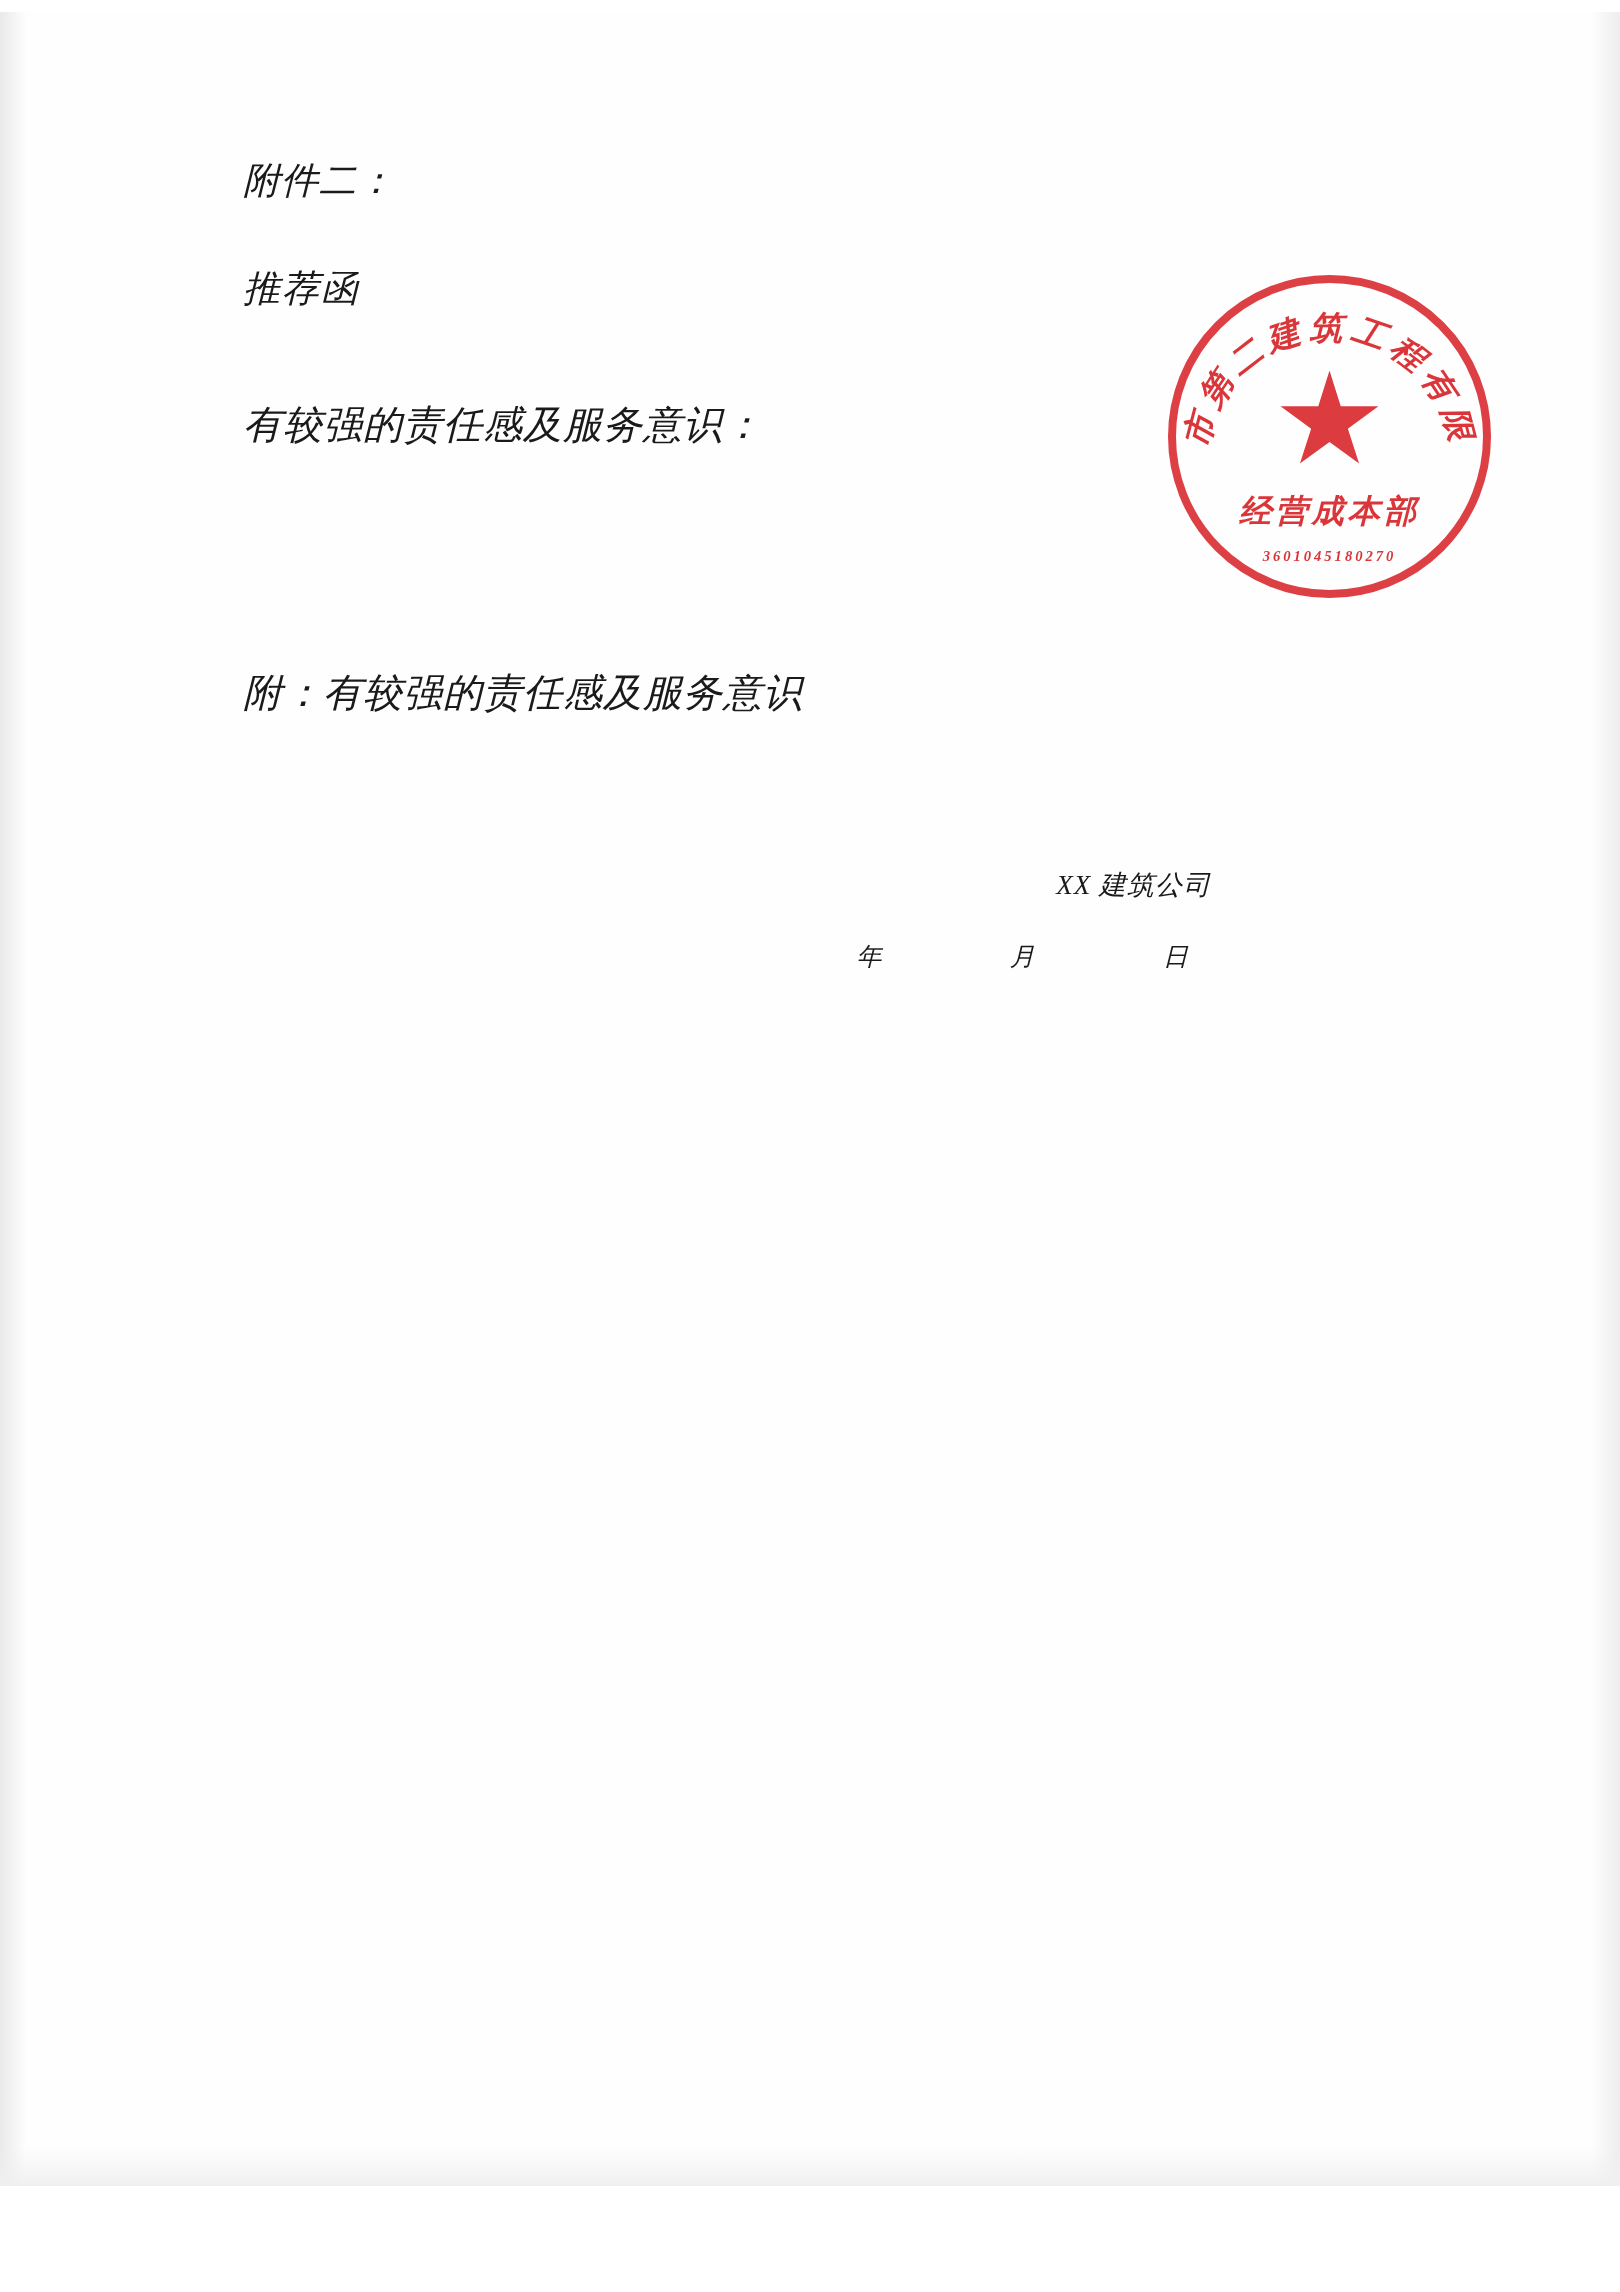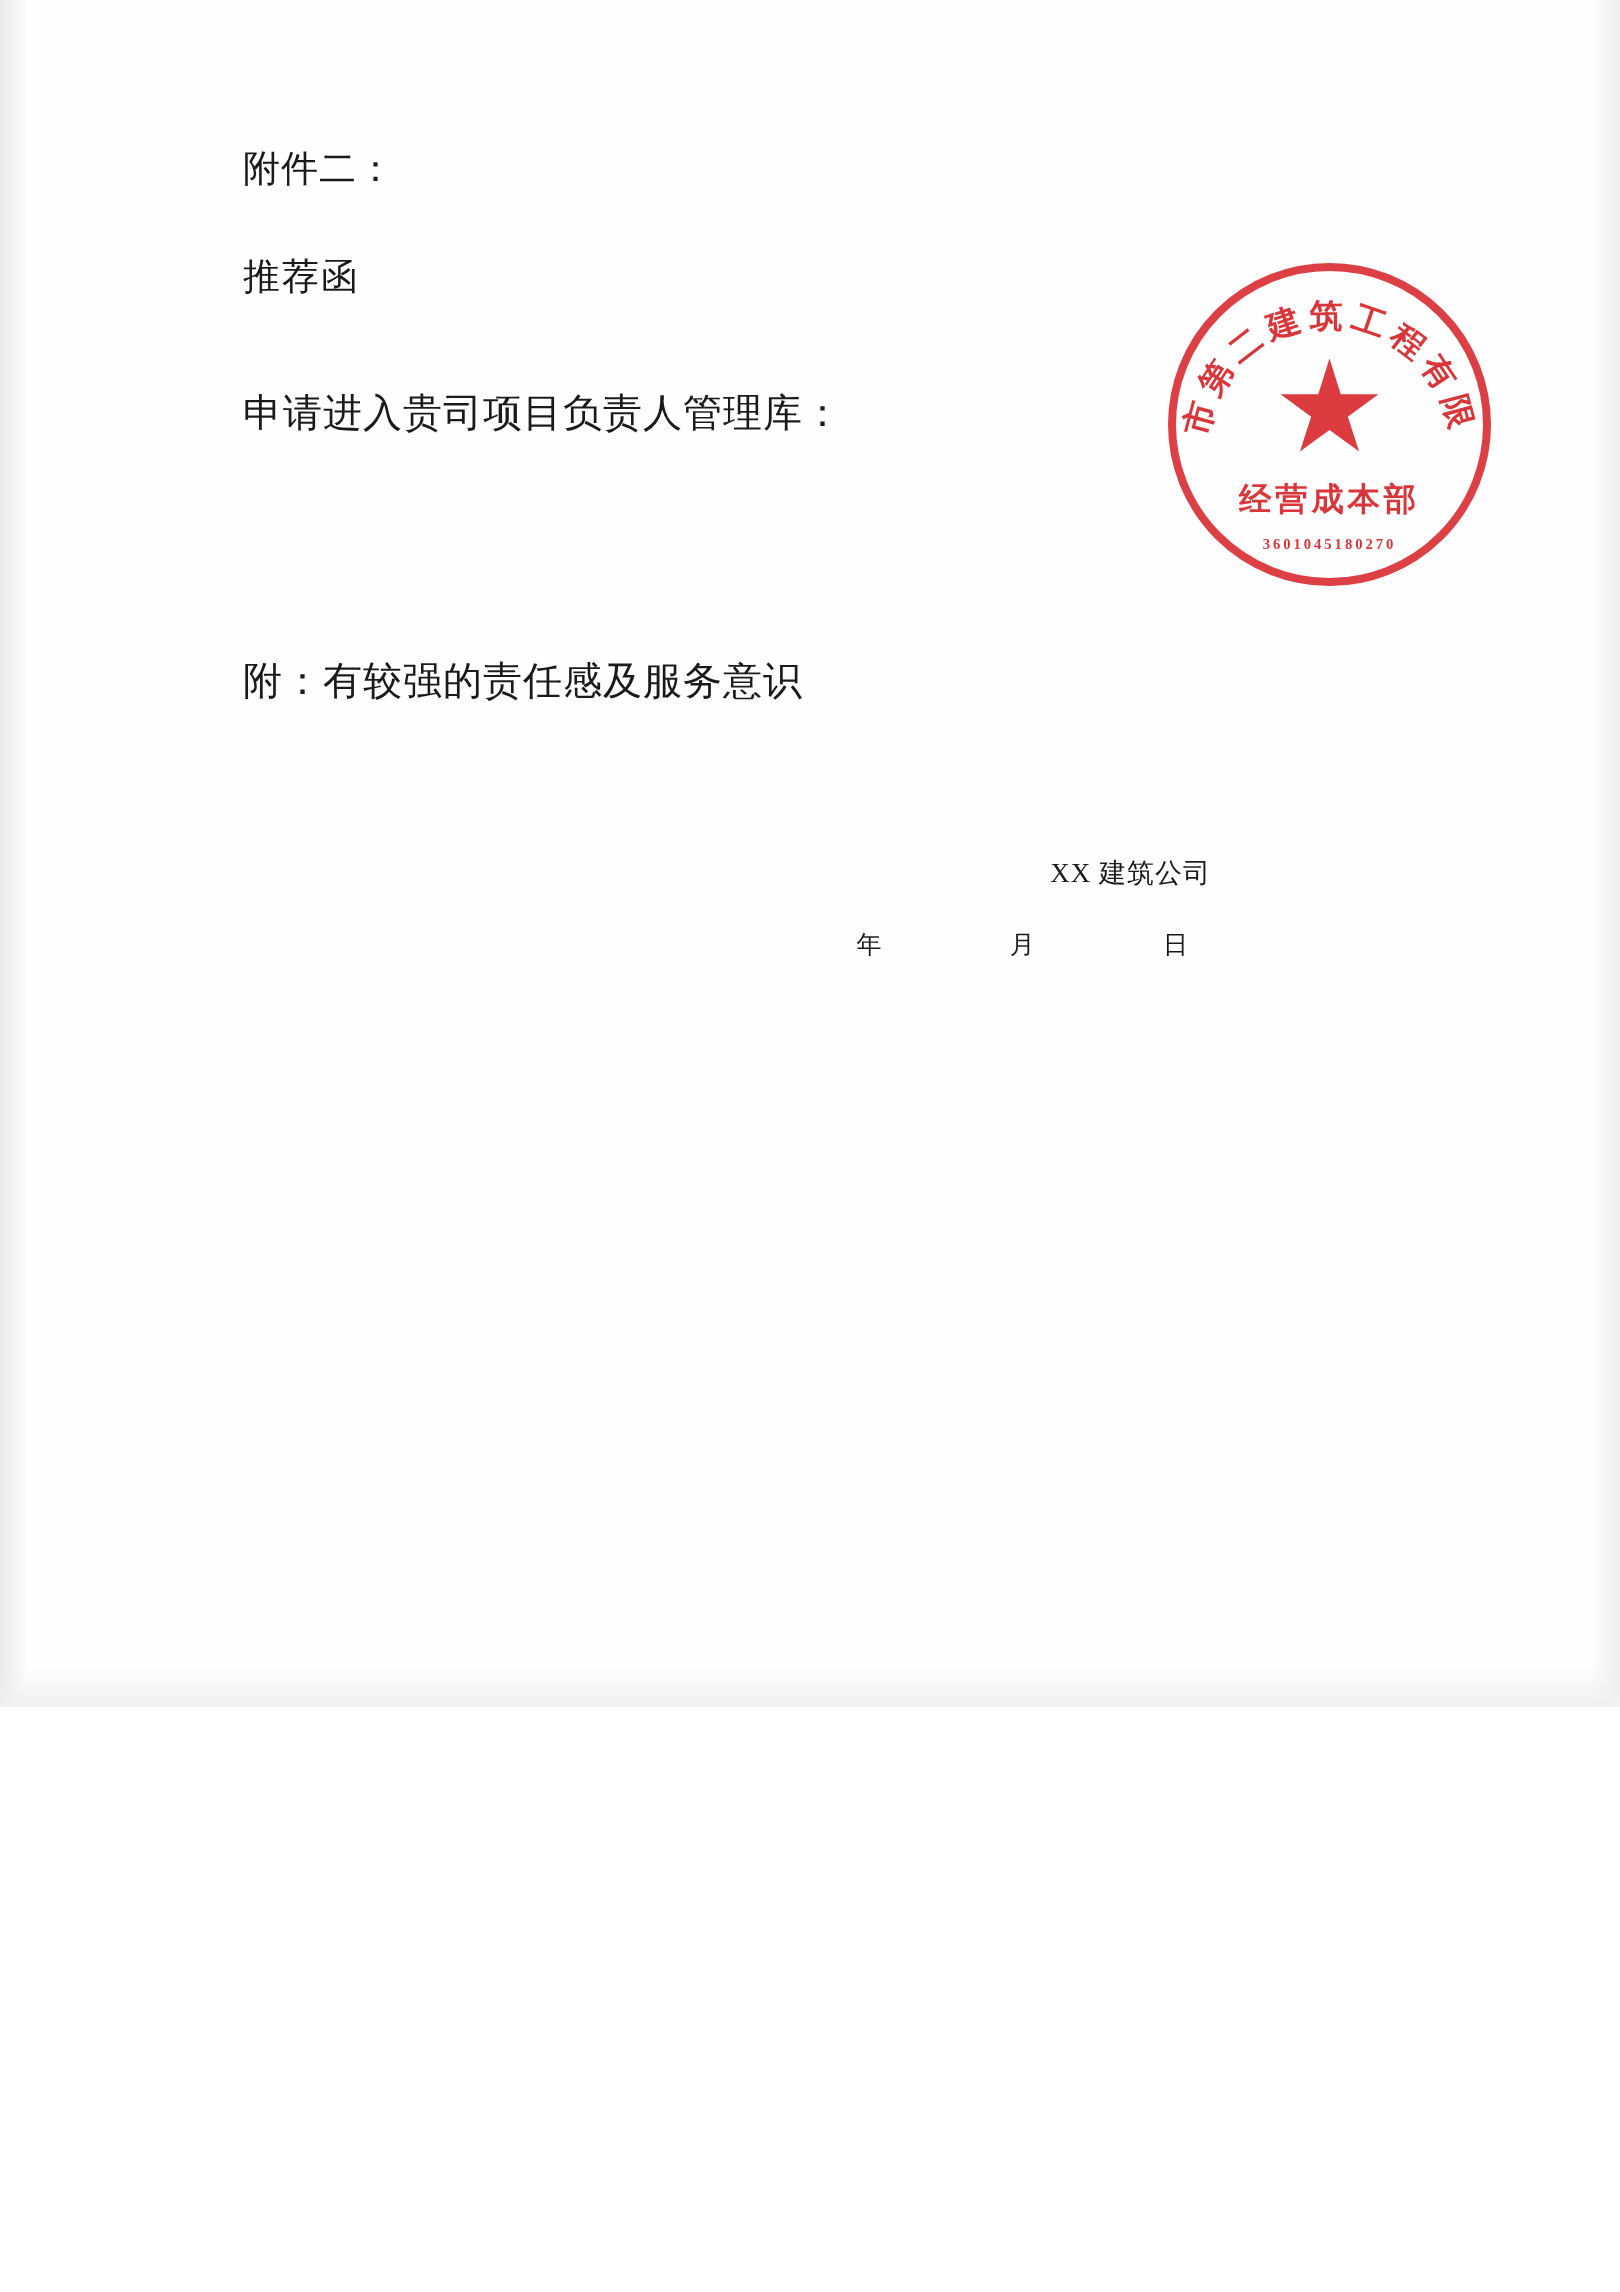--- a/index.html
+++ b/index.html
@@ -7,24 +7,25 @@
     padding: 0;
     background: #ffffff;
   }
   body {
     font-family: "Liberation Serif", "DejaVu Serif", serif;
     color: #1a1a1a;
   }
   .page {
     position: relative;
     width: 1620px;
-    height: 1707px;
-    margin: 0 auto;
+    height: 2174px;
+    margin: 12px auto;
     background: #fefefe;
     overflow: hidden;
+    font-style: italic;
   }
   
   .scan-edge-left {
     position: absolute;
     top: 0; left: 0;
     width: 25.5px; height: 100%;
     background: linear-gradient(to right, #e9e9e9, rgba(255,255,255,0));
     pointer-events: none;
   }
   .scan-edge-right {
@@ -167,21 +168,21 @@
   <div class="scan-edge-left"></div>
   <div class="scan-edge-right"></div>
   <div class="scan-edge-bottom"></div>
 
   <div class="content">
 
     <div class="attachment-label">附件二：</div>
 
     <div class="doc-title">推荐函</div>
 
-    <div class="recipient">申请进入贵司项目负责人管理库：</div>
+    <div class="recipient">有较强的责任感及服务意识：</div>
 
 
     <div class="attach-note">附：有较强的责任感及服务意识</div>
 
     <div class="signature">XX 建筑公司</div>
 
     <div class="date-line">
       <span class="dt">年</span>
       <span class="dt">月</span>
       <span class="dt">日</span>

